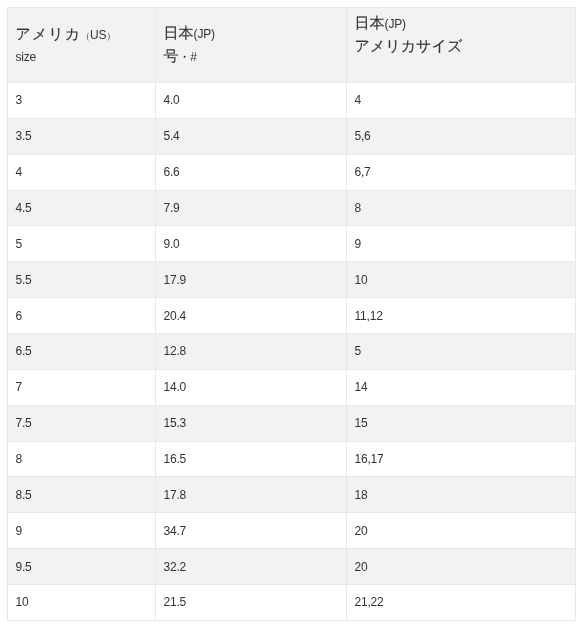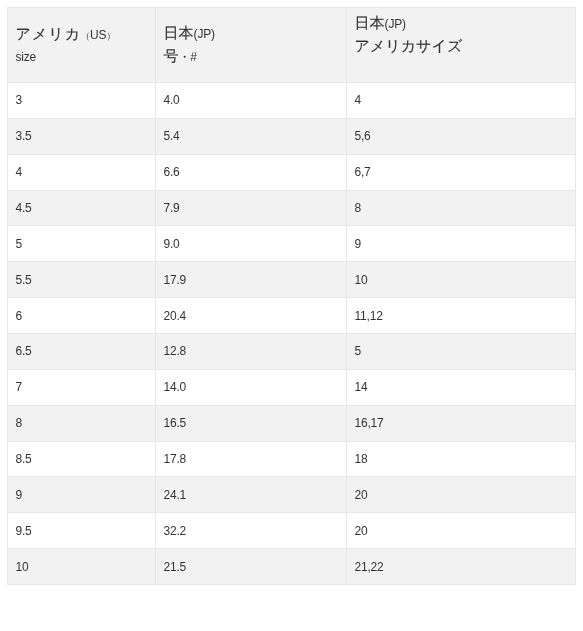--- a/index.html
+++ b/index.html
@@ -117,32 +117,37 @@
         <td>6.5</td>
         <td>12.8</td>
         <td>5</td>
       </tr>
       <tr>
         <td>7</td>
         <td>14.0</td>
         <td>14</td>
       </tr>
       <tr>
+        <td>7.5</td>
+        <td>15.3</td>
+        <td>15</td>
+      </tr>
+      <tr>
         <td>8</td>
         <td>16.5</td>
         <td>16,17</td>
       </tr>
       <tr>
         <td>8.5</td>
         <td>17.8</td>
         <td>18</td>
       </tr>
       <tr>
         <td>9</td>
-        <td>24.1</td>
+        <td>34.7</td>
         <td>20</td>
       </tr>
       <tr>
         <td>9.5</td>
         <td>32.2</td>
         <td>20</td>
       </tr>
       <tr>
         <td>10</td>
         <td>21.5</td>

